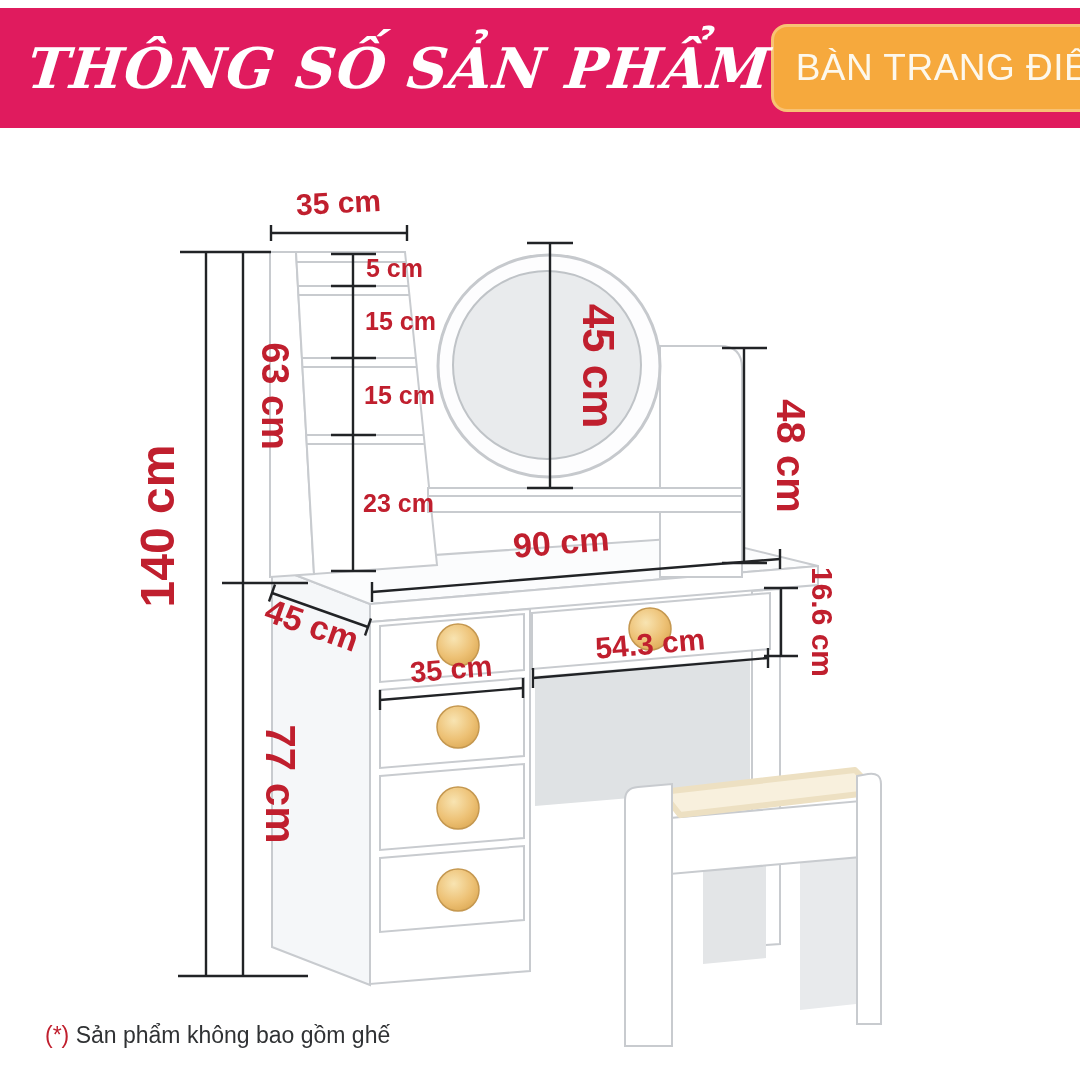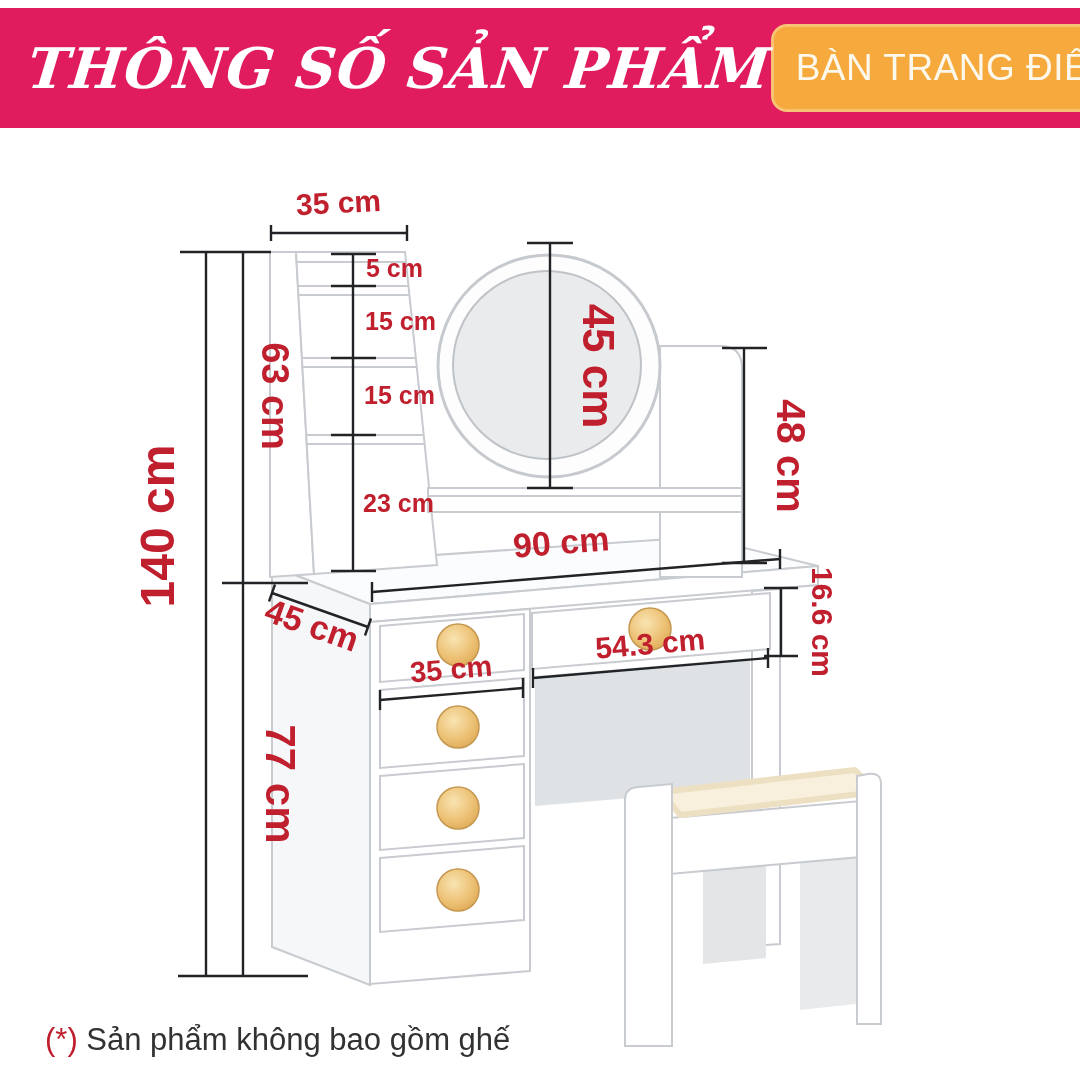--- a/index.html
+++ b/index.html
@@ -11,21 +11,21 @@
        font-family:"Liberation Sans",sans-serif;}
   .header{position:absolute;left:0;top:8px;width:1080px;height:120px;background:var(--pink);
           display:flex;align-items:center;justify-content:space-between;z-index:5;}
   .title{color:#fff;font-family:"DejaVu Serif",serif;font-style:italic;font-weight:bold;
          font-size:56px;letter-spacing:1px;margin-left:28px;transform:skewX(-6deg);
          white-space:nowrap;}
   .badge{background:var(--orange);border:3px solid #F8C274;border-radius:16px;
          margin-right:16px;height:82px;display:flex;align-items:center;justify-content:center;
          padding:0 22px;}
   .badge span{color:#FDF8EC;font-size:37px;letter-spacing:0.5px;white-space:nowrap;}
-  .footnote{position:absolute;left:45px;top:1022px;z-index:5;font-size:31px;color:#303234;
+  .footnote{position:absolute;left:45px;top:1022px;z-index:5;font-size:23px;color:#303234;
             white-space:nowrap;}
   .footnote .mark{color:var(--red);}
   svg{position:absolute;left:0;top:0;z-index:1;}
   .part{fill:#fff;stroke:var(--edge);stroke-width:2;}
   .side{fill:#F5F7F9;stroke:var(--edge);stroke-width:2;}
   .dimline{stroke:var(--line);stroke-width:2.4;fill:none;}
   .dim-label{fill:var(--red);font-family:"Liberation Sans",sans-serif;font-weight:bold;}
 </style>
 </head>
 <body>

